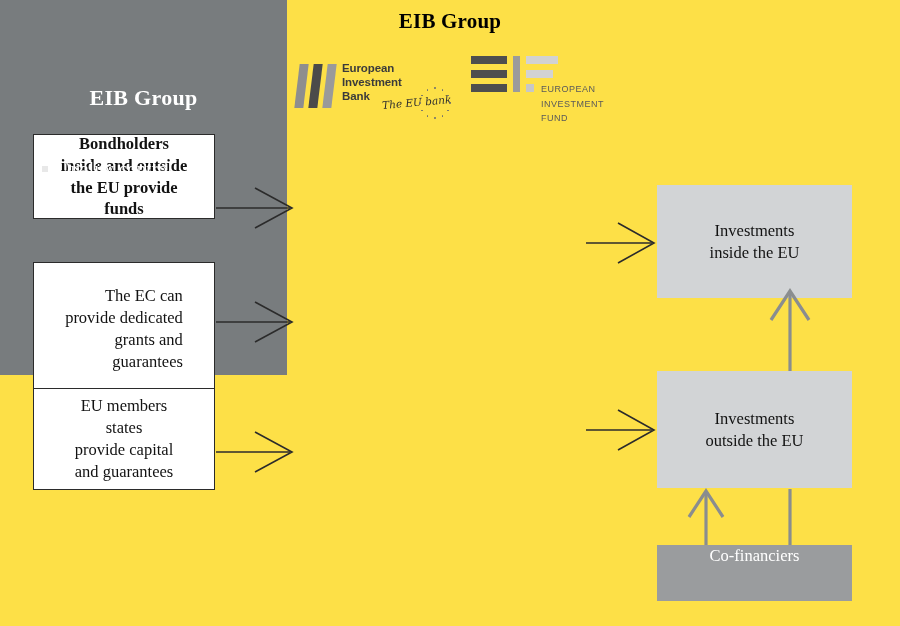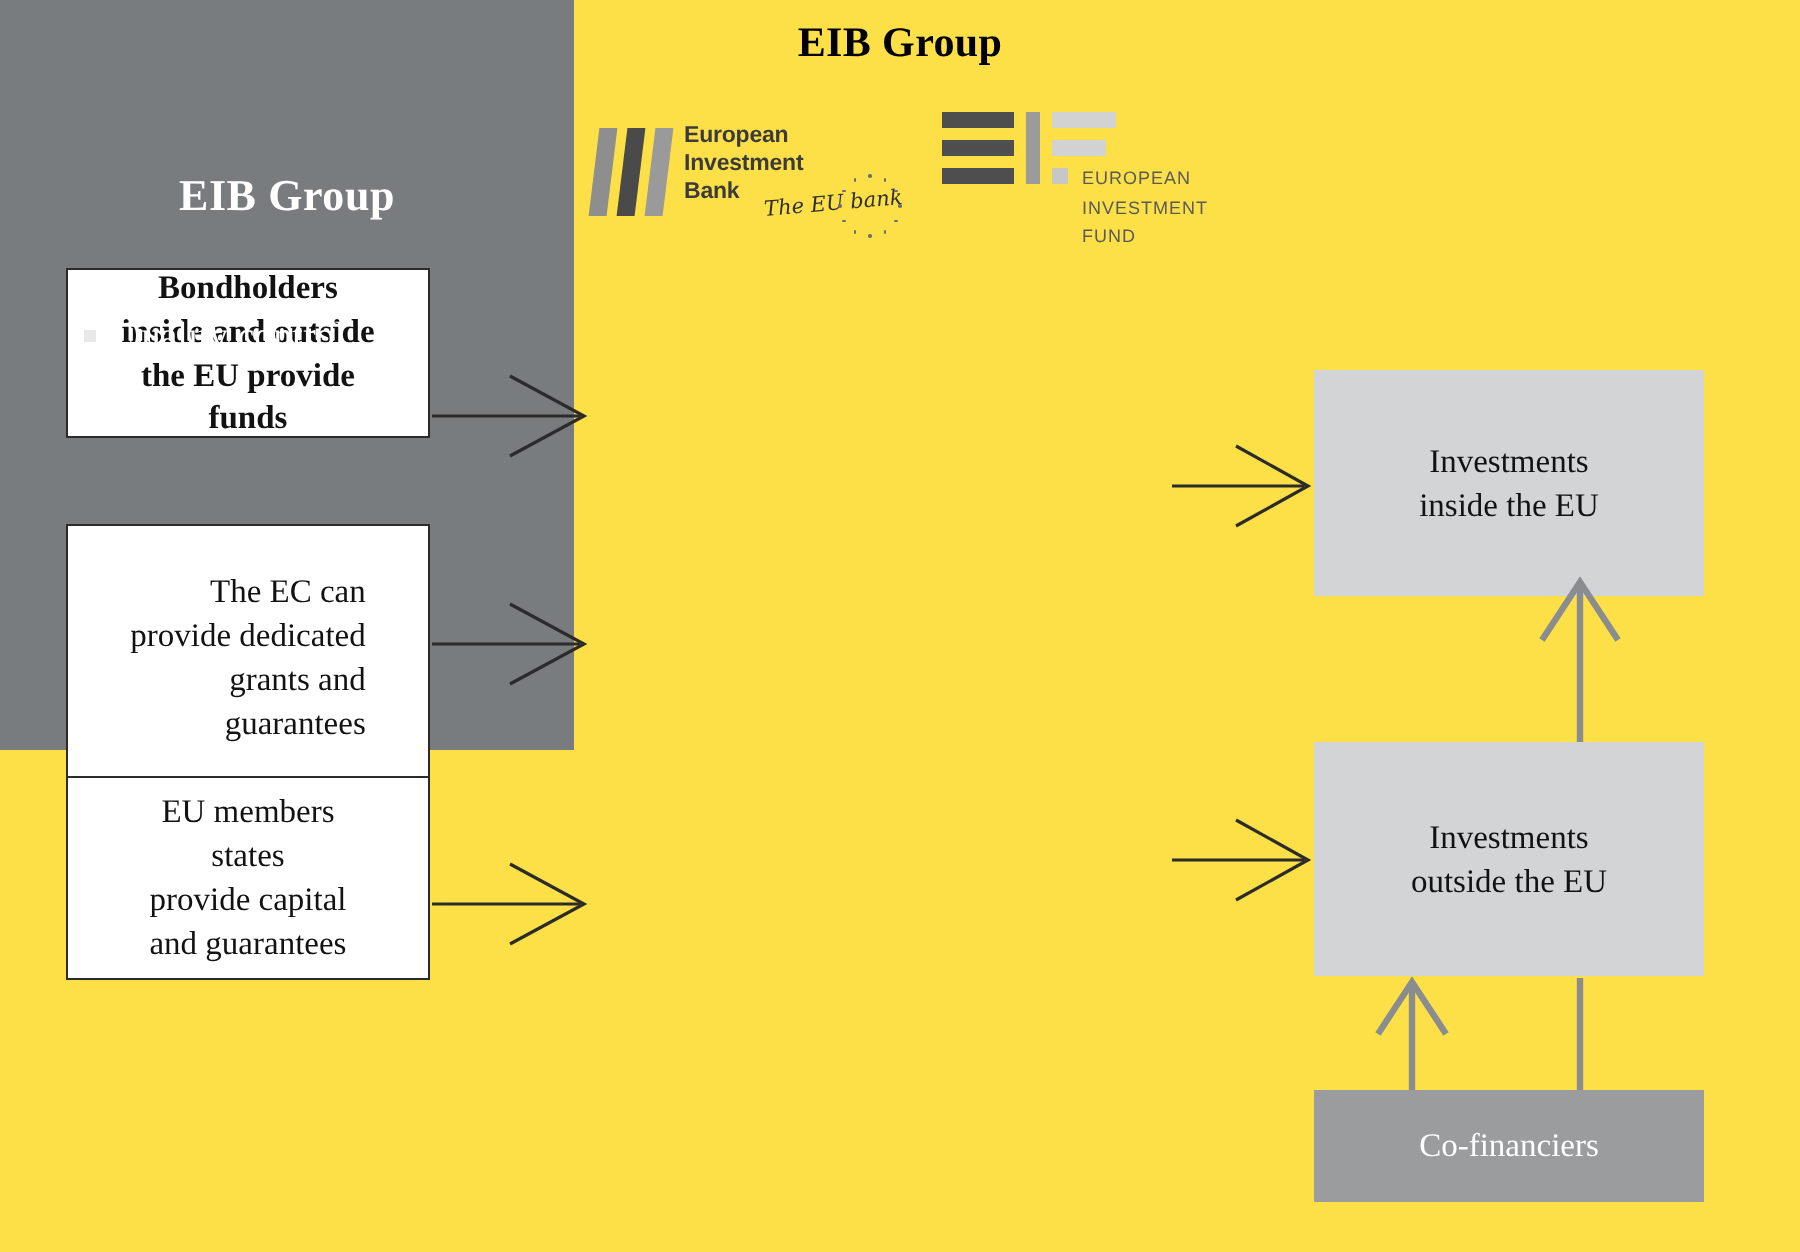--- a/index.html
+++ b/index.html
@@ -228,21 +228,20 @@
   #output-box-1 { top: 371px; height: 117px; }
 
   #cofin-box {
     position: absolute;
     left: 657px;
     top: 545px;
     width: 195px;
     height: 56px;
     background: #9a9c9e;
     display: flex;
-    align-items: center;
     justify-content: center;
     font-size: 16.5px;
     color: #ffffff;
   }
 
   
   #arrow-layer {
     position: absolute;
     left: 0;
     top: 0;

